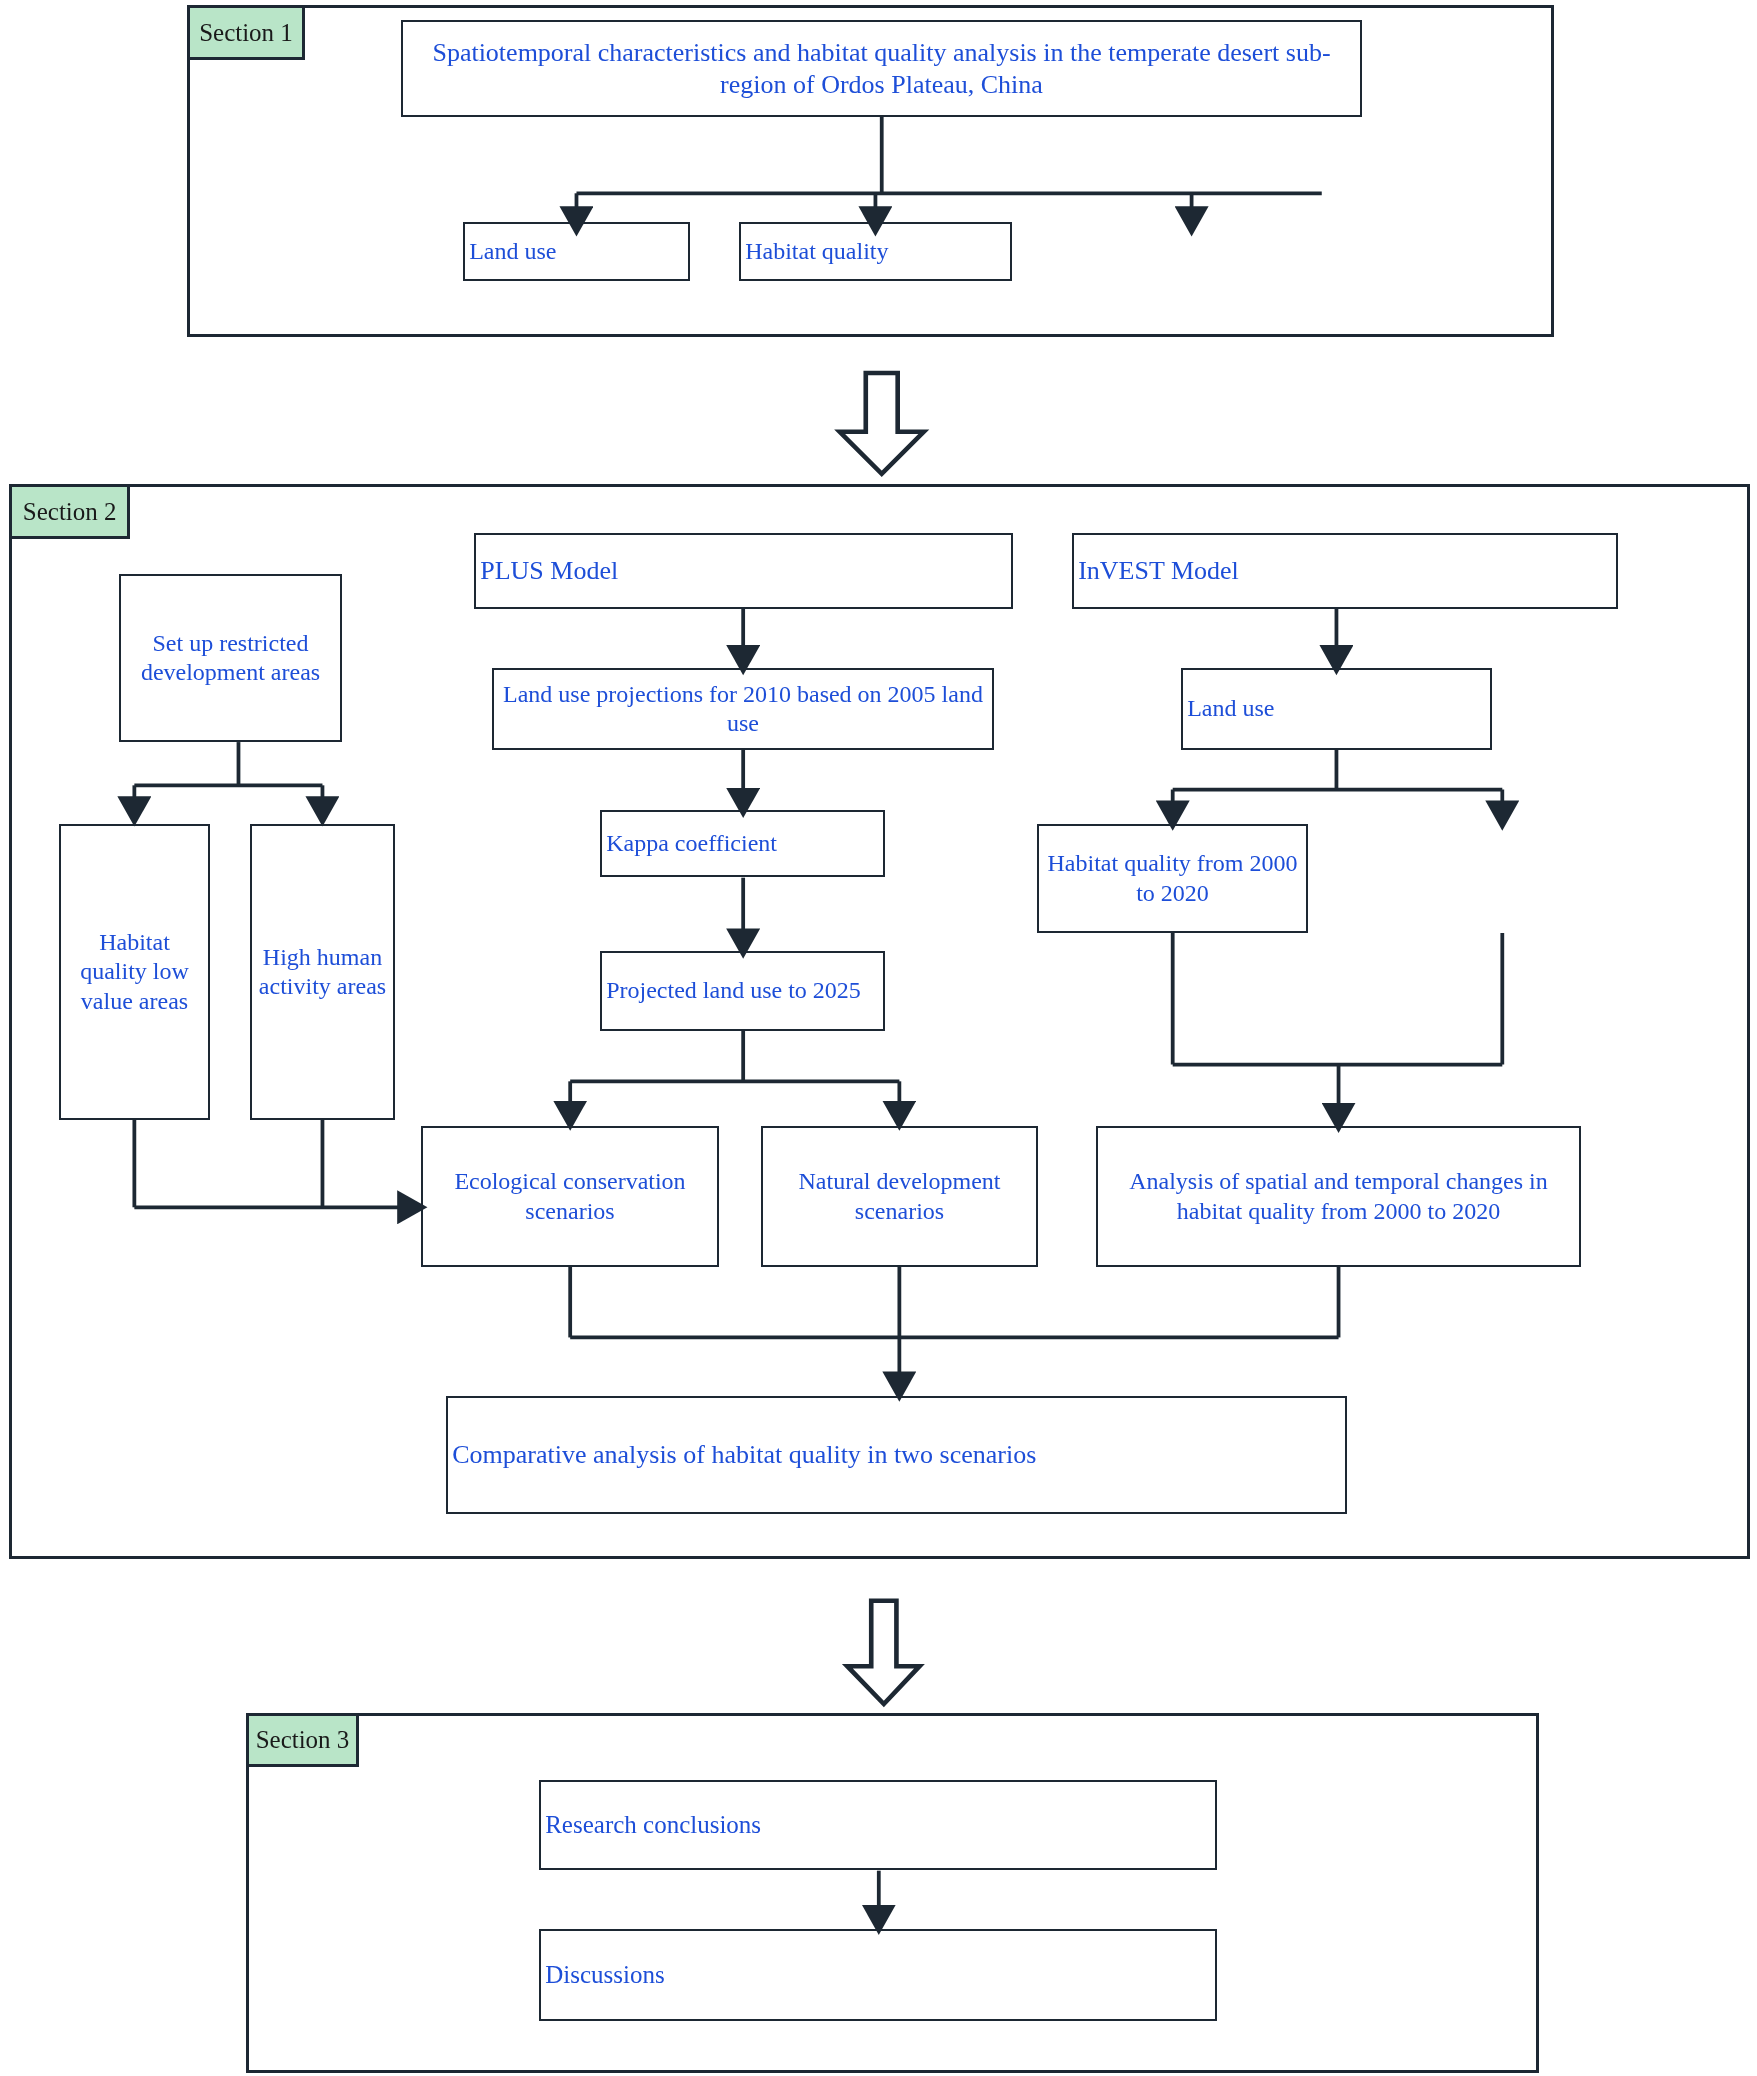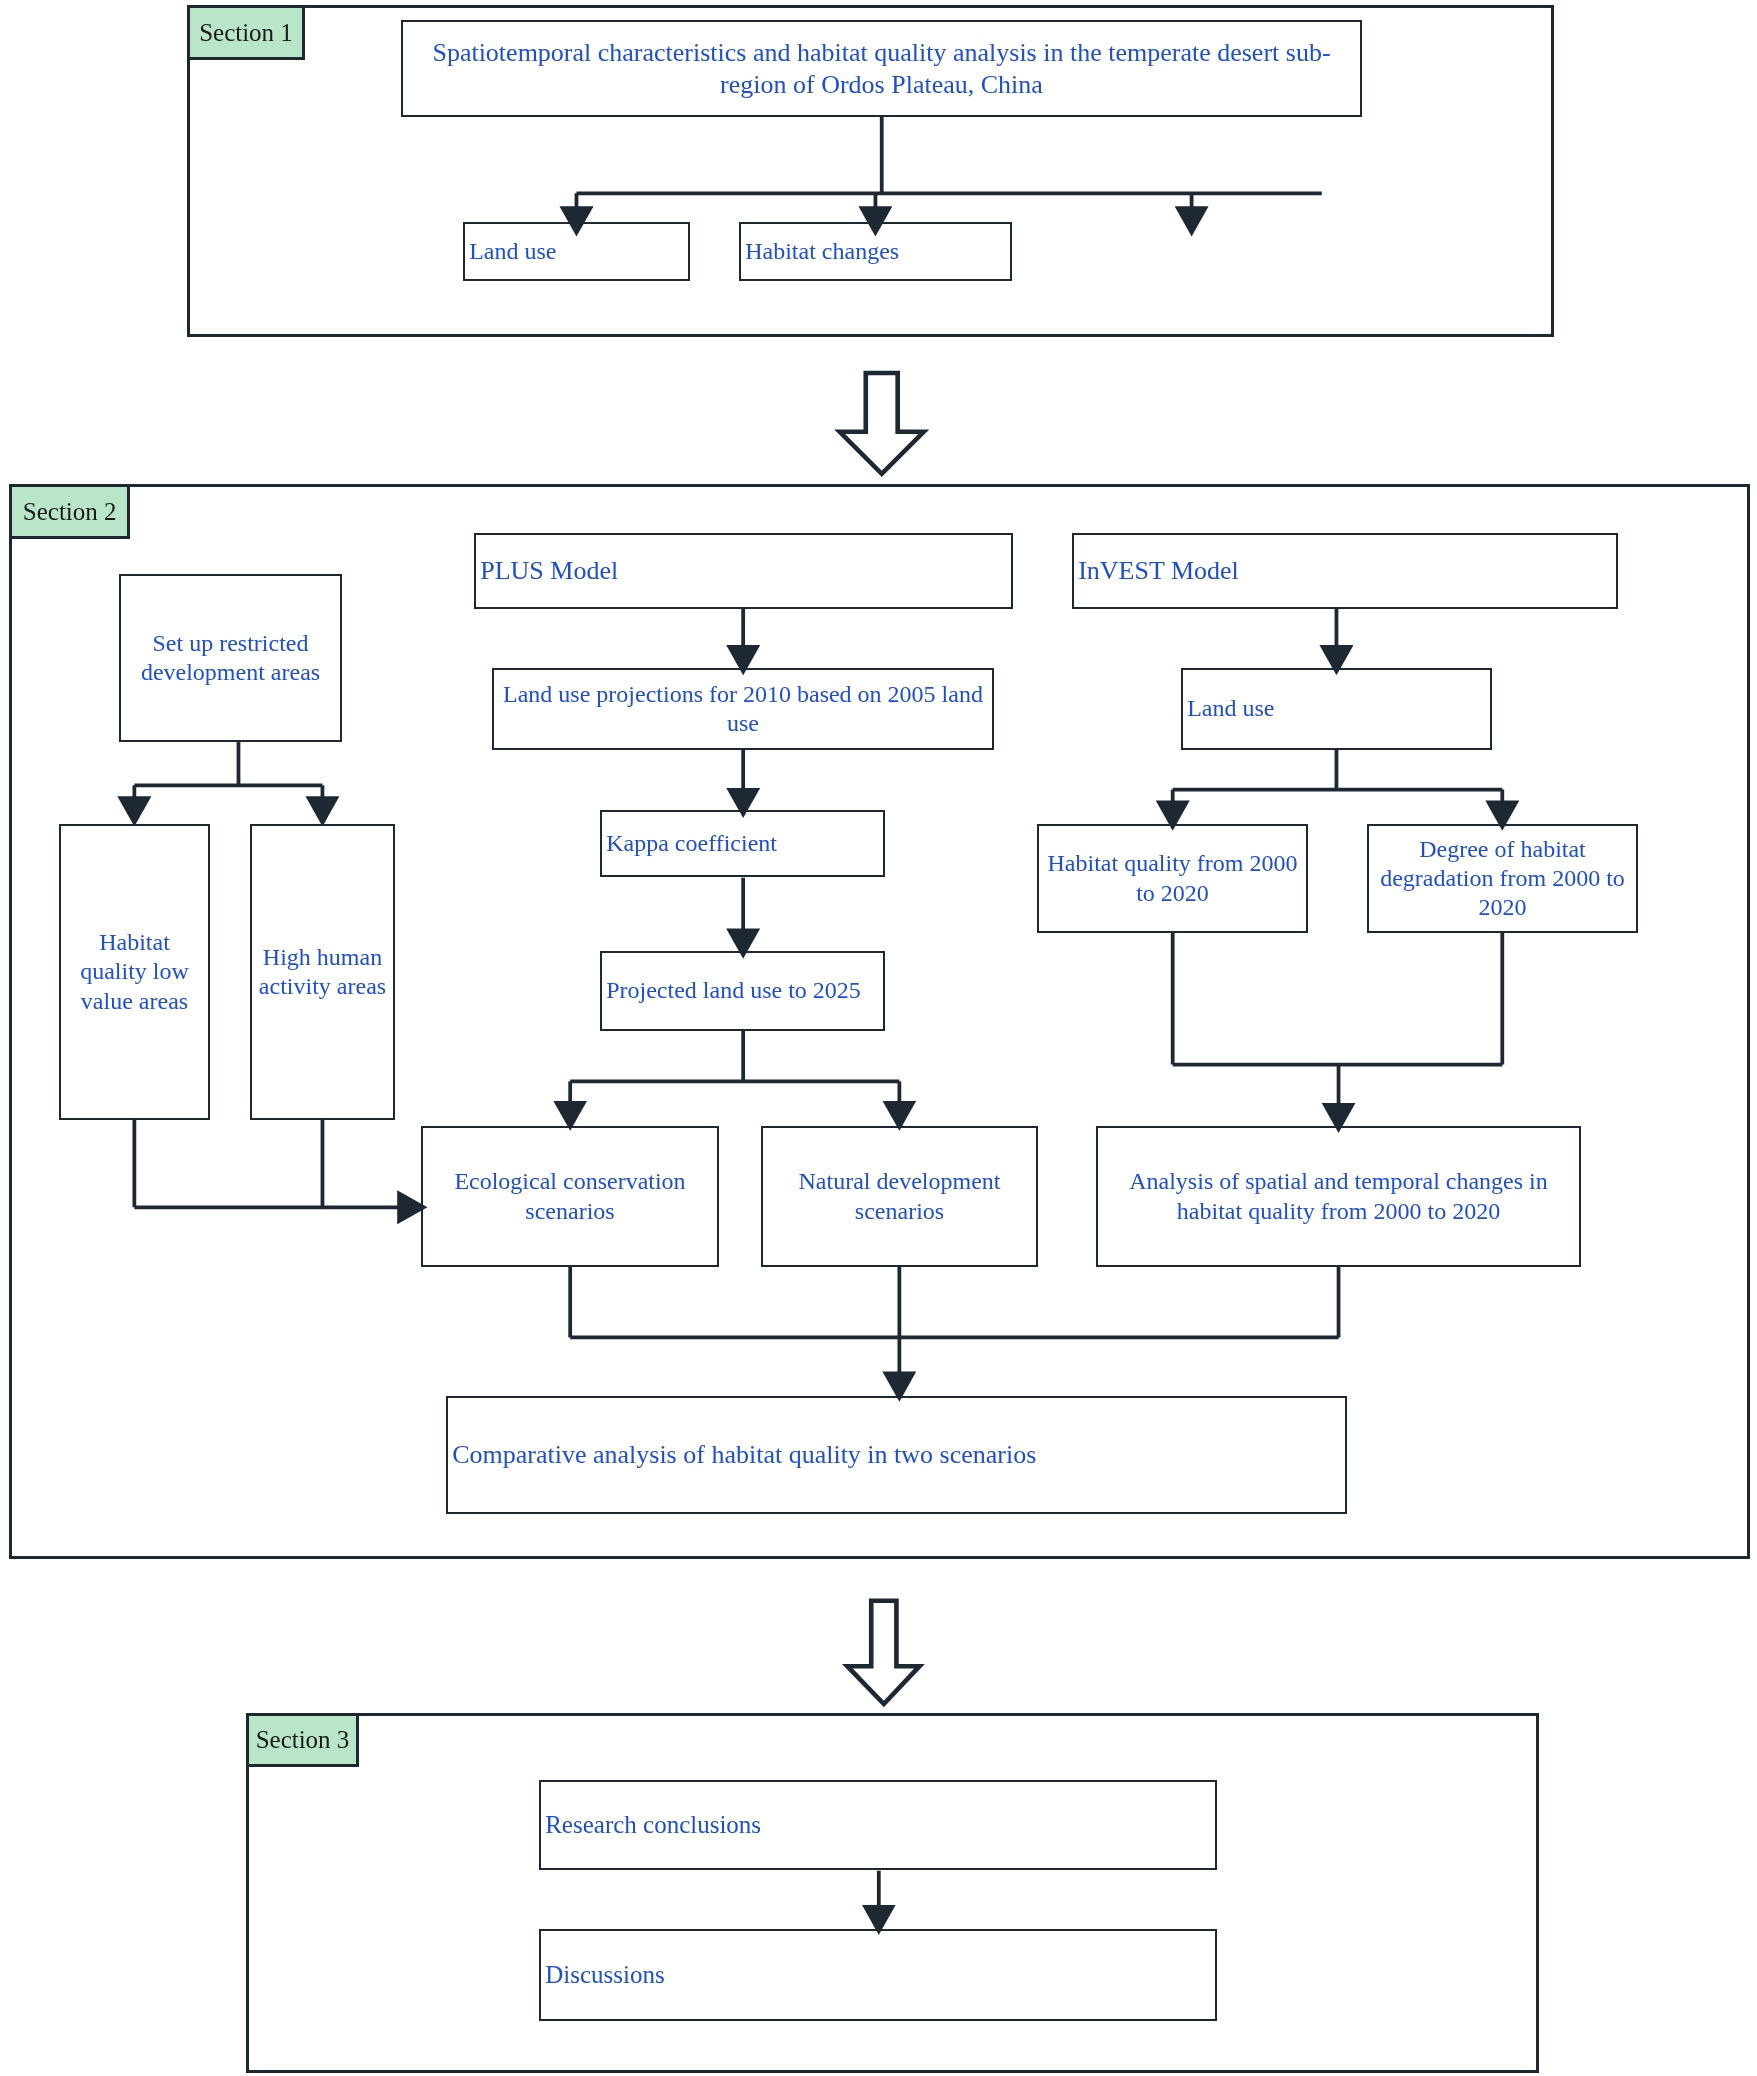--- a/index.html
+++ b/index.html
@@ -28,21 +28,21 @@
 
   <div class="box" style="left:401px; top:20px; width:961px; height:97px; font-size:26px;">
     <span>Spatiotemporal characteristics and habitat quality analysis in the temperate desert sub-region of Ordos Plateau, China</span>
   </div>
 
   <div class="box" style="left:463px; top:222px; width:227px; height:59px; font-size:24px;">
     <span>Land use</span>
   </div>
 
   <div class="box" style="left:739px; top:222px; width:273px; height:59px; font-size:24px;">
-    <span>Habitat changes</span>
+    <span>Habitat quality</span>
   </div>
 
 
   <div class="sec" style="left:9.2px; top:484px; width:1741px; height:1075px;"></div>
 
   <div class="sec-label" style="left:9.2px; top:484px; width:121px; height:55px; font-size:25px;">
     <span>Section 2</span>
   </div>
 
   <div class="box" style="left:119px; top:574px; width:223px; height:168px; font-size:24px;">
@@ -86,23 +86,20 @@
   </div>
 
   <div class="box" style="left:1181px; top:668px; width:311px; height:82px; font-size:24px;">
     <span>Land use</span>
   </div>
 
   <div class="box" style="left:1037px; top:824px; width:271px; height:109px; font-size:24px;">
     <span>Habitat quality from 2000 to 2020</span>
   </div>
 
-  <div class="box" style="left:1367px; top:824px; width:271px; height:109px; font-size:24px;">
-    <span>Degree of habitat degradation from 2000 to 2020</span>
-  </div>
 
   <div class="box" style="left:1096px; top:1126px; width:485px; height:141px; font-size:24px;">
     <span>Analysis of spatial and temporal changes in habitat quality from 2000 to 2020</span>
   </div>
 
   <div class="box" style="left:446px; top:1396px; width:901px; height:118px; font-size:26px;">
     <span>Comparative analysis of habitat quality in two scenarios</span>
   </div>
 
   <div class="sec" style="left:246px; top:1713px; width:1293px; height:360px;"></div>

